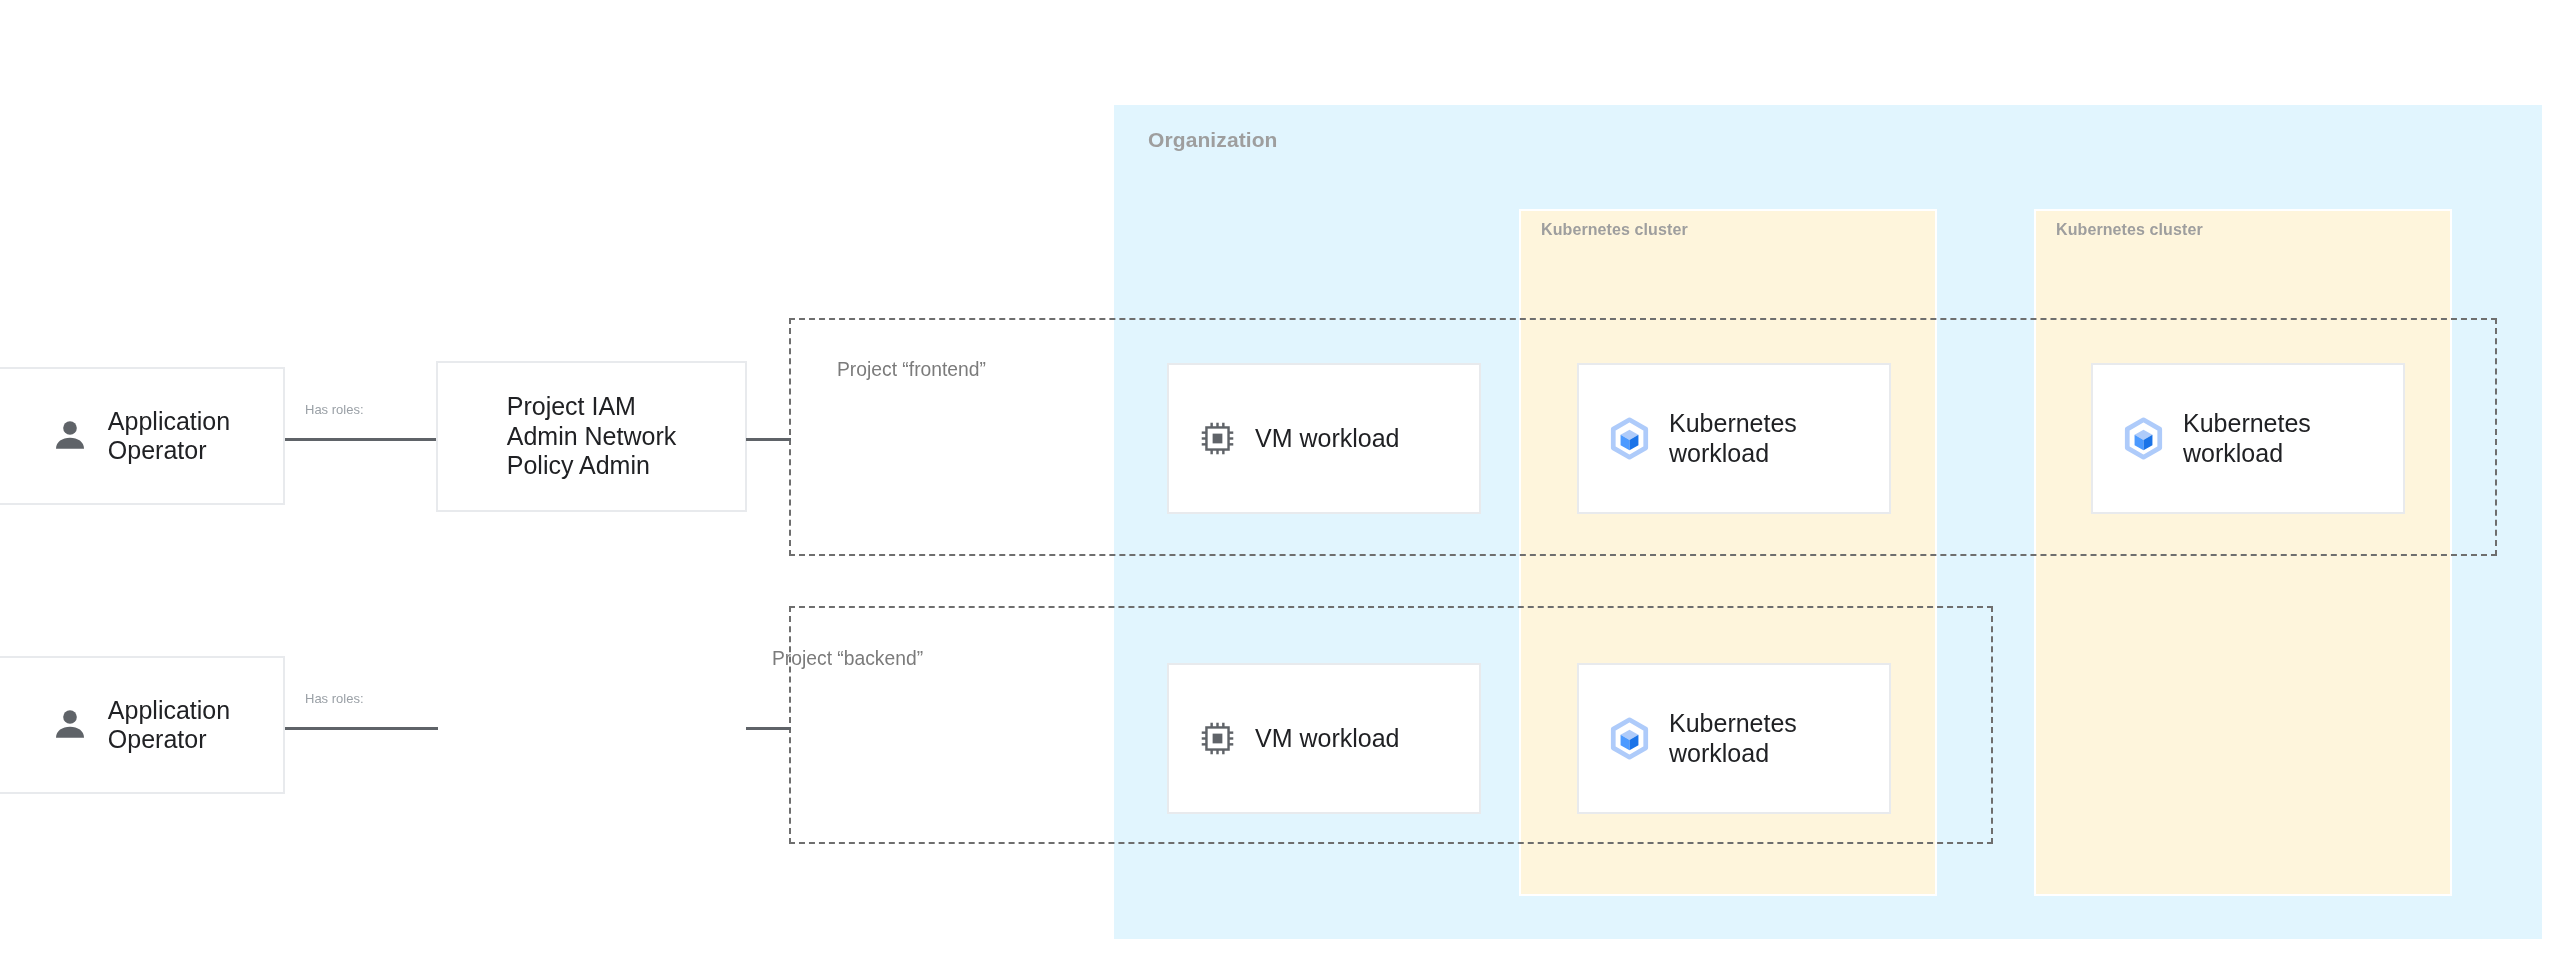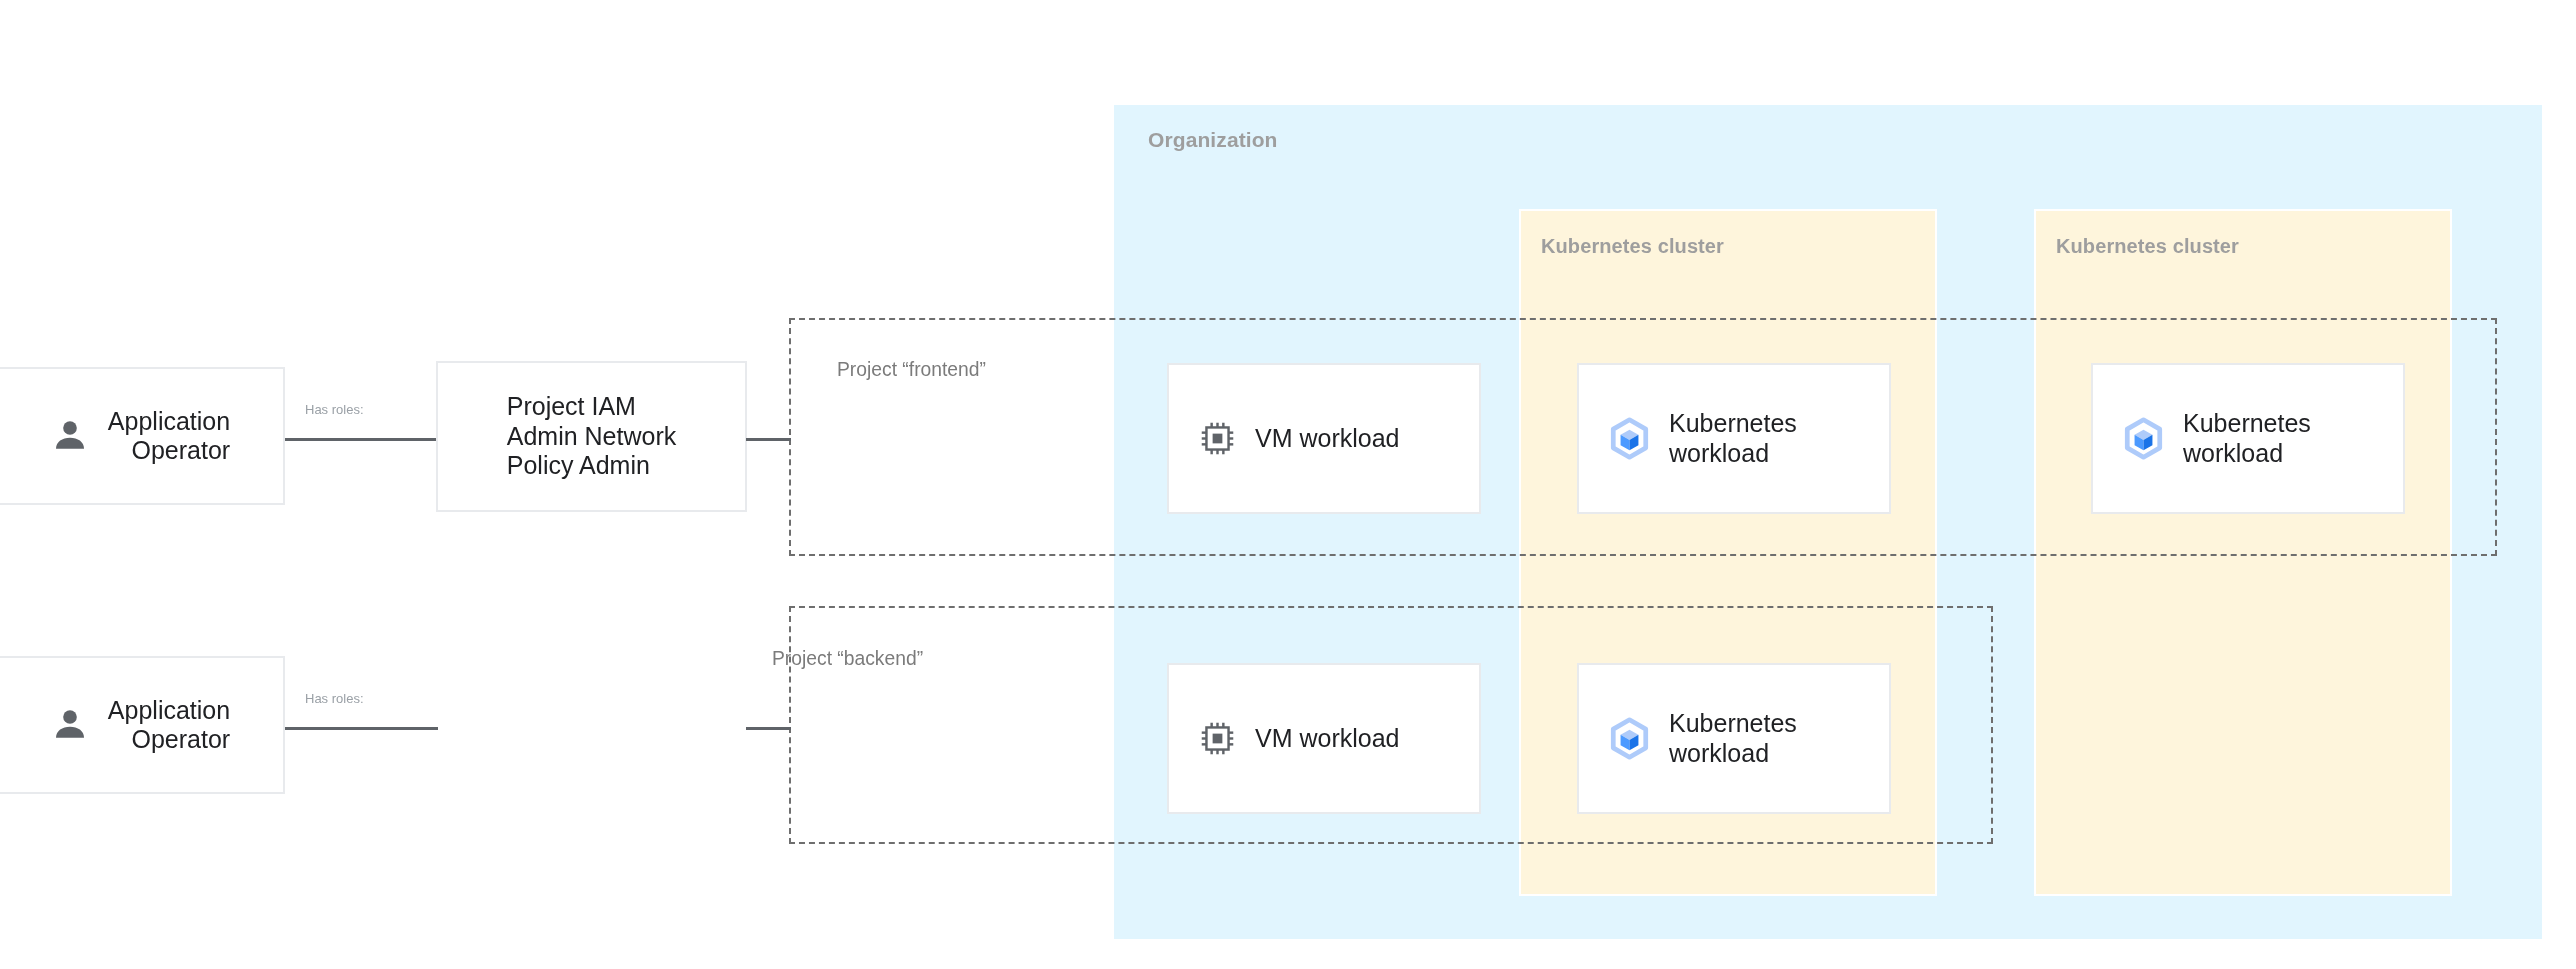--- a/index.html
+++ b/index.html
@@ -43,22 +43,22 @@
     top: 209px;
     height: 687px;
     background: #FEF5DC;
     border: 2.8px solid #FFFFFF;
     box-sizing: border-box;
   }
   .cluster-a { left: 1519px; width: 418px; }
   .cluster-b { left: 2034px; width: 418px; }
   .cluster-label {
     position: absolute;
-    top: 235px;
-    font-size: 20px;
+    top: 221px;
+    font-size: 16px;
     color: #9E9E9E;
     font-weight: 700;
     letter-spacing: 0.1px;
     white-space: nowrap;
   }
   .cluster-label-a { left: 1541px; }
   .cluster-label-b { left: 2056px; }
 
   
   .project-box {
@@ -106,21 +106,21 @@
     padding-left: 21px;
   }
   .actor-box-1 { top: 367px; }
   .actor-box-2 { top: 656px; }
 
   .actor-label {
     font-size: 25px;
     color: #202124;
     line-height: 1.16;
     white-space: pre-line;
-    text-align: right;
+    text-align: left;
   }
 
   .role-box {
     left: 436px;
     width: 311px;
     box-sizing: border-box;
     padding: 0 12.4px;
   }
   .role-box-1 { top: 361px; height: 151px; }
   .role-box-2 { top: 663px; height: 131px; }

